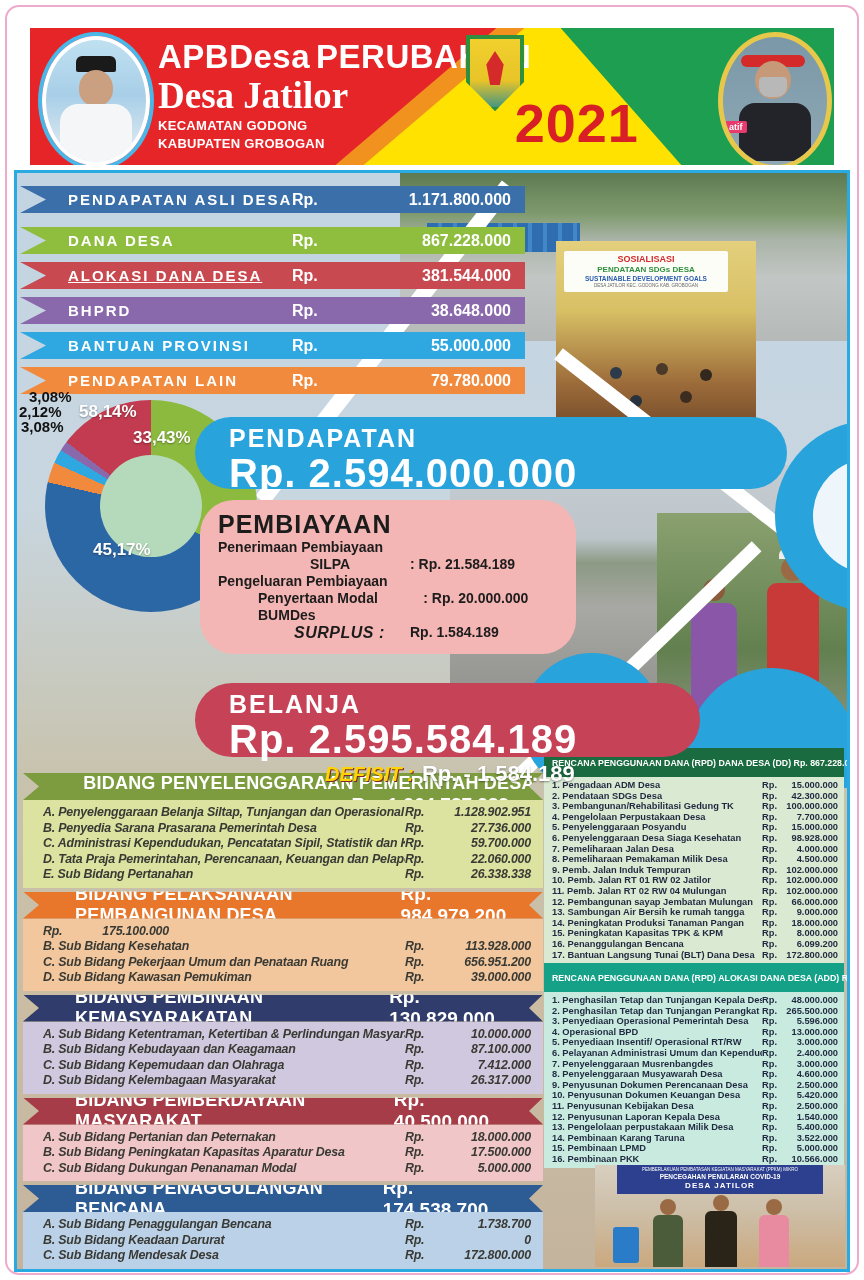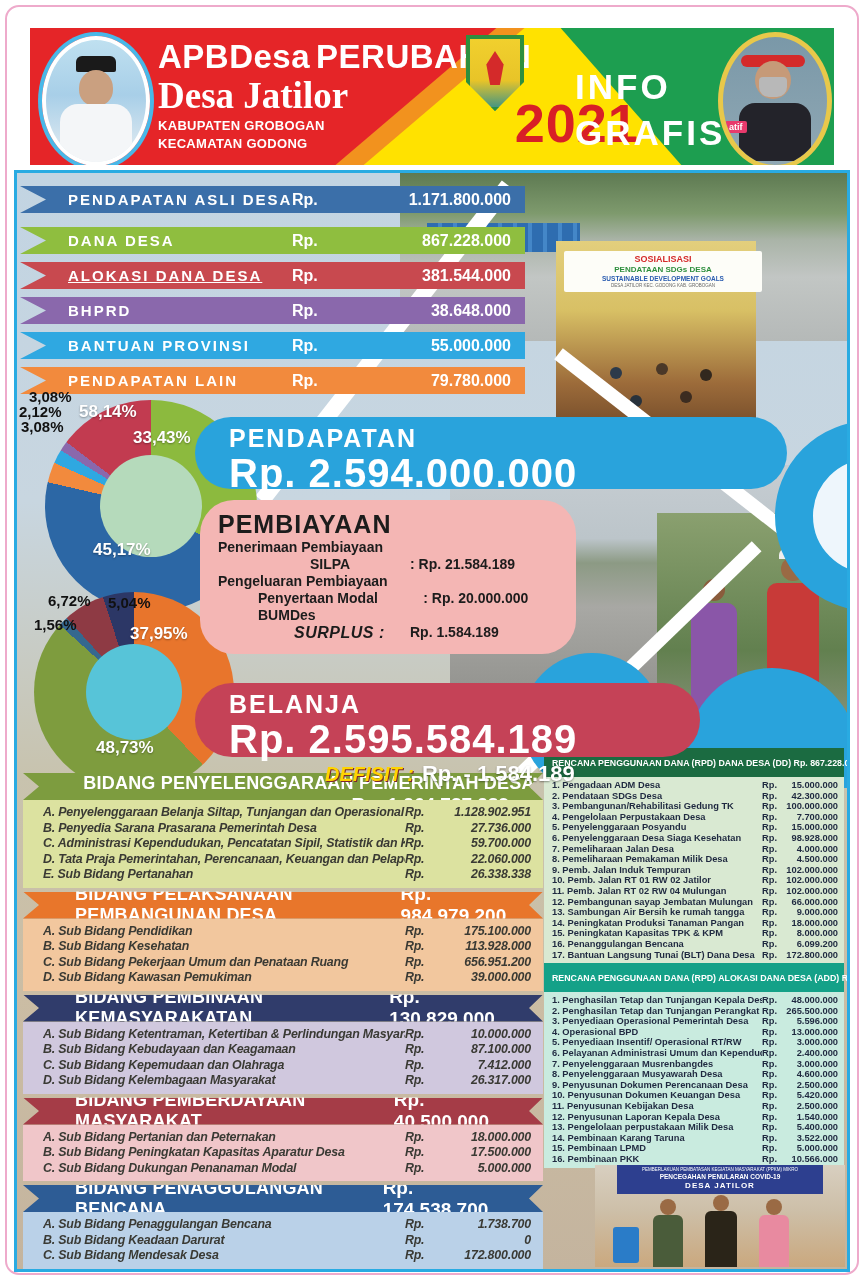--- a/index.html
+++ b/index.html
@@ -44,21 +44,21 @@
     box-sizing:border-box;overflow:hidden;
     background:linear-gradient(180deg,#c2d4e2 0%,#c8d6e0 30%,#c8c3ae 55%,#cbbda4 75%,#c4b49e 100%);}
   .photo{position:absolute;}
   .photo-street{left:383px;top:0;width:450px;height:168px;
     background:linear-gradient(180deg,#5e7a52 0%,#7e9a6d 24%,#aab4a8 40%,#c2c6c4 62%,#b5b9b8 100%);}
   .photo-street .fence{position:absolute;left:6%;top:30%;width:34%;height:17%;
     background:repeating-linear-gradient(90deg,#2e6db0 0 11px,#4487c8 11px 15px);}
   .photo-meeting{left:539px;top:68px;width:200px;height:198px;
     background:linear-gradient(180deg,#e3cf7d 0%,#d8c065 35%,#9c6b3a 72%,#6b4526 100%);}
   .banner{position:absolute;left:8px;top:10px;width:160px;background:#fdfdf8;border-radius:2px;
-    text-align:center;padding:3px 19px;line-height:1.25;}
+    text-align:center;padding:3px 2px;line-height:1.25;}
   .banner .l1{color:#d42a2a;font-weight:bold;font-size:9px;}
   .banner .l2{color:#2e8f3e;font-weight:bold;font-size:8px;}
   .banner .l3{color:#2a5cb0;font-weight:bold;font-size:6.5px;}
   .banner .l4{color:#666;font-size:4.5px;}
   .photo-meeting .ppl{position:absolute;left:14px;top:120px;width:12px;height:12px;border-radius:50%;background:#3a2e28;
     box-shadow:40px 6px 0 #2c3a4a,86px 2px 0 #4a3828,130px 8px 0 #32281e,60px 34px 0 #28323c,110px 30px 0 #3c2c20;}
   .photo-road{left:433px;top:292px;width:402px;height:245px;
     background:linear-gradient(180deg,#c6cdd2 0%,#bcc5ca 30%,#8c9a84 40%,#a8a8a4 58%,#8f8f8b 100%);}
   .photo-road .roof{position:absolute;right:14%;top:26%;width:120px;height:34px;background:#8e4a38;
     clip-path:polygon(0 100%,12% 0,88% 0,100% 100%);}
@@ -166,34 +166,30 @@
       <div class="hat"></div>
       <div class="face"></div>
       <div class="body"></div>
     </div>
 
     <div class="hdr-title">
       <div class="t1">
         <span>APBDesa</span><span class="b">PERUBAHAN</span>
       </div>
       <div class="t2">Desa Jatilor</div>
+      <div class="t3">KECAMATAN GODONG</div>
       <div class="t3">KABUPATEN GROBOGAN</div>
-      <div class="t3">KECAMATAN GODONG</div>
     </div>
 
     <div class="shield">
       <div class="flame"></div>
     </div>
 
     <div class="year">2021</div>
 
-    <div class="info">
-      <div>INFO</div>
-      <div>GRAFIS</div>
-    </div>
 
     <div class="oval right">
       <div class="band"></div>
       <div class="face2"></div>
       <div class="mask"></div>
       <div class="torso"></div>
       <span class="tag">atif</span>
     </div>
   </div>
 
@@ -297,28 +293,20 @@
       <div class="prow r4">
           <span class="plb">Penyertaan Modal BUMDes</span>
           <span class="pv">: Rp. 20.000.000</span>
         </div>
       <div class="prow r5">
           <span class="plb">SURPLUS :</span>
           <span class="pv">Rp. 1.584.189</span>
         </div>
     </div>
 
-    <div class="donut donut-2" style="background: conic-gradient(rgb(232, 117, 44) 0%, rgb(232, 117, 44) 37.95%, rgb(126, 156, 62) 37.95%, rgb(126, 156, 62) 86.68%, rgb(53, 104, 143) 86.68%, rgb(53, 104, 143) 88.24%, rgb(142, 58, 68) 88.24%, rgb(142, 58, 68) 94.96%, rgb(44, 55, 102) 94.96%, rgb(44, 55, 102) 100%);">
-      <div class="hole" style="background: rgb(87, 196, 216);"></div>
-      <span class="plabel pl-b" style="left:14px;top:0px;">6,72%</span>
-      <span class="plabel pl-b" style="left:74px;top:2px;">5,04%</span>
-      <span class="plabel pl-b" style="left:0px;top:24px;">1,56%</span>
-      <span class="plabel pl-w" style="left:96px;top:32px;">37,95%</span>
-      <span class="plabel pl-w" style="left:62px;top:146px;">48,73%</span>
-    </div>
 
     <div class="pill pill-belanja">
       <div class="t1">BELANJA</div>
       <div class="t2">Rp. 2.595.584.189</div>
     </div>
     <div class="defisit">
       <span class="dl">DEFISIT :</span><span class="dv">Rp.  - 1.584.189</span>
     </div>
 
     <div class="sections">
@@ -361,21 +349,20 @@
           </div>
       </div>
       <div class="section">
         <div class="sec-head" style="background: rgb(232, 118, 43);">
           <span class="st">BIDANG PELAKSANAAN PEMBANGUNAN DESA</span>
           <span class="sa">Rp. 984.979.200</span>
         </div>
         <div class="sec-body" style="background: rgb(242, 199, 158);">
 
             <div class="srow">
-              <span class="sl">A. Sub Bidang Pendidikan</span>
               <span class="srp">Rp.</span>
               <span class="sv">175.100.000</span>
             </div>
 
             <div class="srow">
               <span class="sl">B. Sub Bidang Kesehatan</span>
               <span class="srp">Rp.</span>
               <span class="sv">113.928.000</span>
             </div>
 

